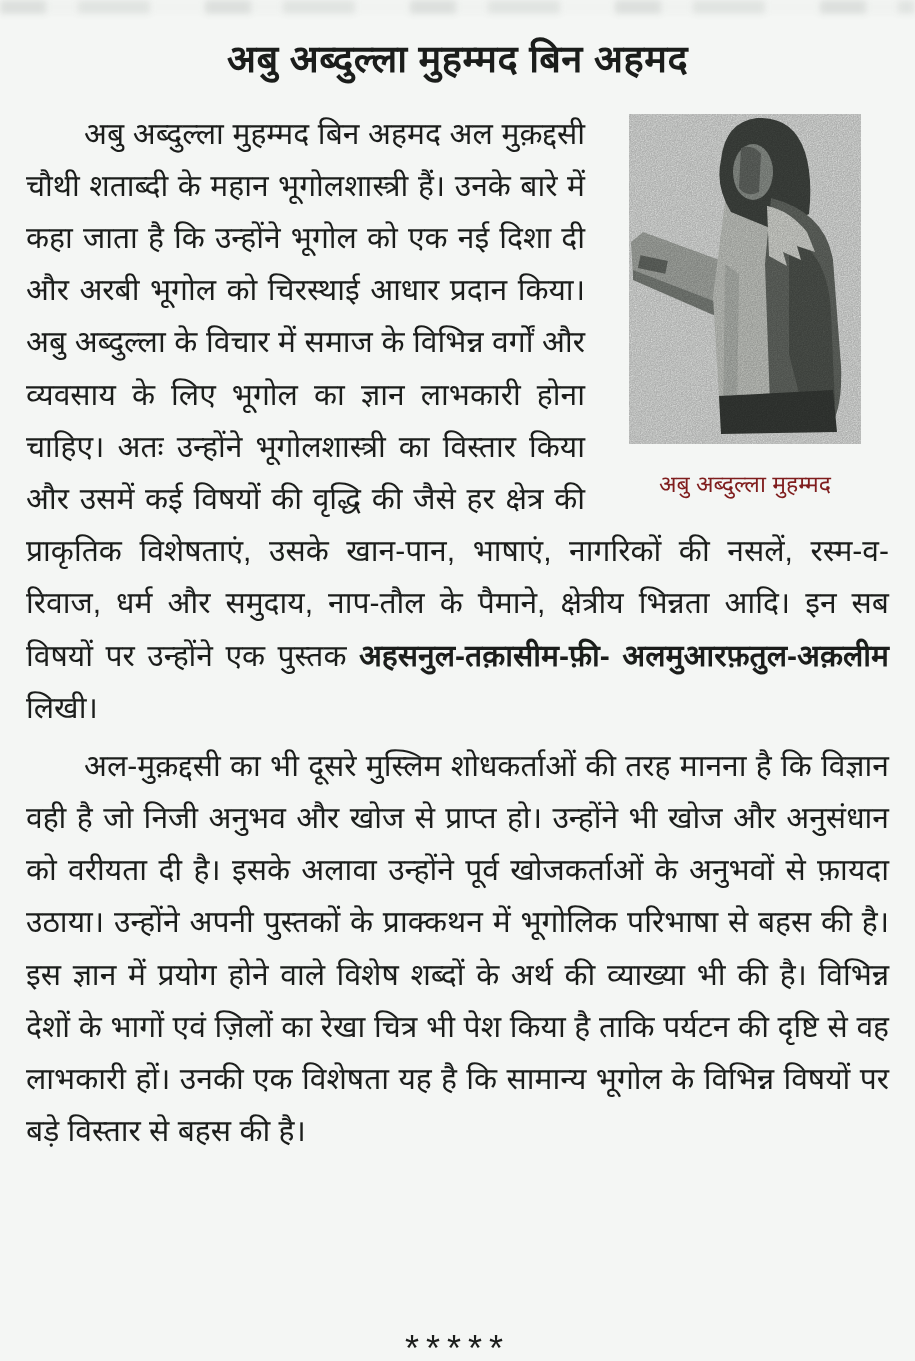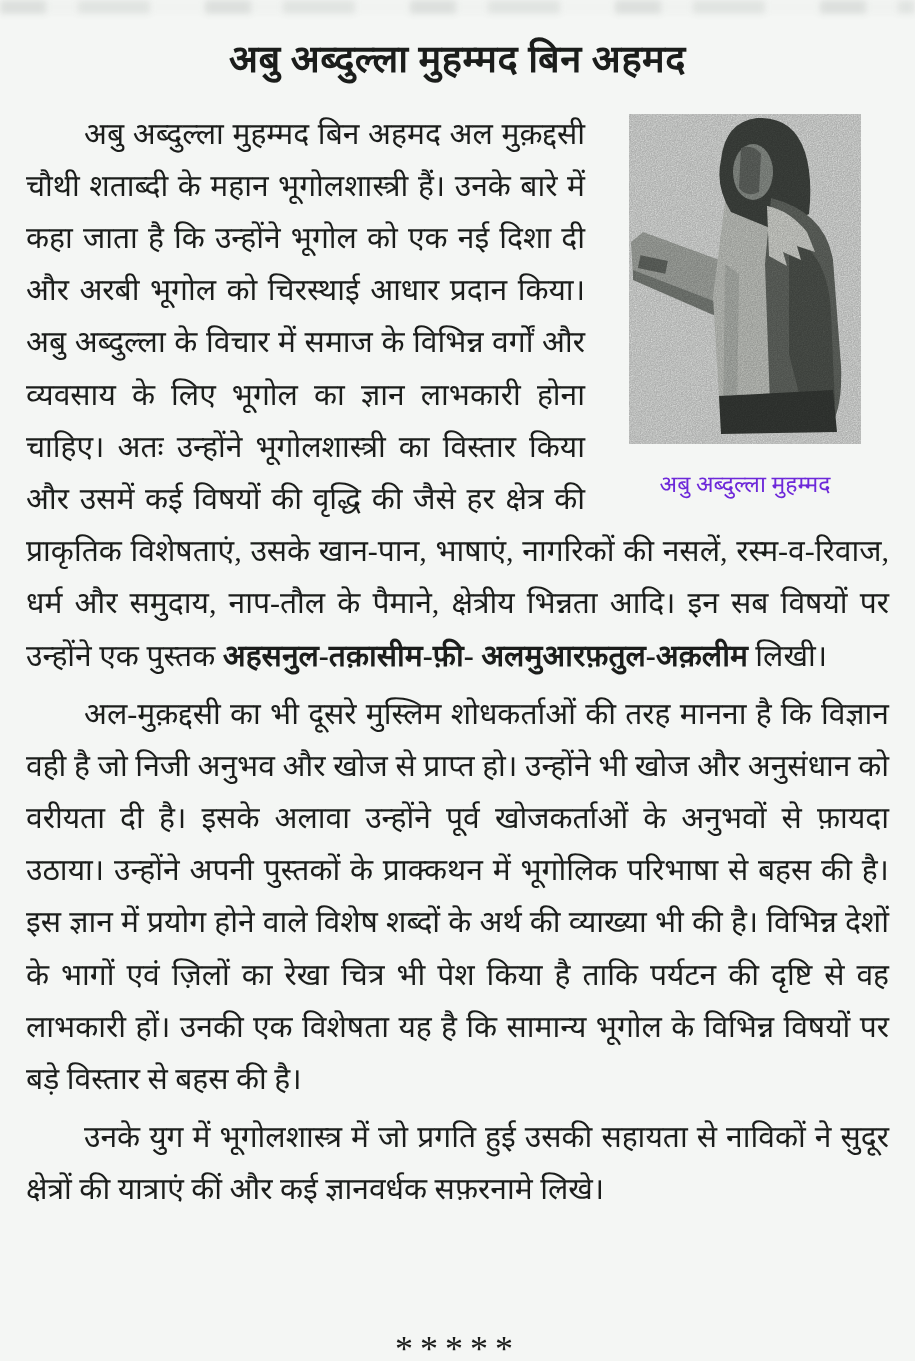--- a/index.html
+++ b/index.html
@@ -3,21 +3,21 @@
 <meta charset="utf-8">
 <style>
   html, body { margin: 0; padding: 0; background: #e8eae8; }
   .page {
     position: relative;
     width: 915px;
     height: 1361px;
     margin: 0 auto;
     background: #f4f6f4;
     overflow: hidden;
-    font-family: Liberation Serif, serif;
+    font-family: Liberation Sans, sans-serif;
     color: #1b1d1b;
     box-sizing: border-box;
   }
   
   .top-smudge {
     position: absolute; top: 0; left: 0; right: 0; height: 14px;
     background: repeating-linear-gradient(90deg,
       rgba(96,106,100,0.20) 0 46px,  rgba(96,106,100,0.03) 46px 78px,
       rgba(96,106,100,0.16) 78px 150px, rgba(96,106,100,0.02) 150px 205px);
     filter: blur(3px);
@@ -32,21 +32,21 @@
   .article { font-size: 30px; line-height: 1.74; text-align: justify; }
   .article p { margin: 0 0 6px 0; text-indent: 58px; }
   .book-title { font-weight: 700; }
   .figure {
     float: right; width: 288px; margin: 6px 0 4px 16px;
     text-align: center;
   }
   .photo { display: inline-block; width: 232px; height: 330px; }
   .caption {
     font-size: 23px; line-height: 1.45; margin-top: 8px;
-    text-align: center; text-indent: 0; color: #6d28d9;
+    text-align: center; text-indent: 0; color: #7f1d1d;
   }
   .footer-stars {
     position: absolute; left: 0; right: 0; top: 1328px;
     text-align: center; font-size: 36px; letter-spacing: 7px;
     color: #1b1d1b;
   }
 </style>
 </head>
 <body>
 
@@ -92,19 +92,18 @@
         </svg>
         <div class="caption">
           <div>अबु अब्दुल्ला मुहम्मद</div>
         </div>
       </div>
 
       <p><span>अबु अब्दुल्ला मुहम्मद बिन अहमद अल मुक़द्दसी चौथी शताब्दी के महान भूगोलशास्त्री हैं। उनके बारे में कहा जाता है कि उन्होंने भूगोल को एक नई दिशा दी और अरबी भूगोल को चिरस्थाई आधार प्रदान किया। अबु अब्दुल्ला के विचार में समाज के विभिन्न वर्गों और व्यवसाय के लिए भूगोल का ज्ञान लाभकारी होना चाहिए। अतः उन्होंने भूगोलशास्त्री का विस्तार किया और उसमें कई विषयों की वृद्धि की जैसे हर क्षेत्र की प्राकृतिक विशेषताएं, उसके खान-पान, भाषाएं, नागरिकों की नसलें, रस्म-व-रिवाज, धर्म और समुदाय, नाप-तौल के पैमाने, क्षेत्रीय भिन्नता आदि। इन सब विषयों पर उन्होंने एक पुस्तक </span><span class="book-title">अहसनुल-तक़ासीम-फ़ी- अलमुआरफ़तुल-अक़लीम</span><span> लिखी।</span></p>
 
       <p>अल-मुक़द्दसी का भी दूसरे मुस्लिम शोधकर्ताओं की तरह मानना है कि विज्ञान वही है जो निजी अनुभव और खोज से प्राप्त हो। उन्होंने भी खोज और अनुसंधान को वरीयता दी है। इसके अलावा उन्होंने पूर्व खोजकर्ताओं के अनुभवों से फ़ायदा उठाया। उन्होंने अपनी पुस्तकों के प्राक्कथन में भूगोलिक परिभाषा से बहस की है। इस ज्ञान में प्रयोग होने वाले विशेष शब्दों के अर्थ की व्याख्या भी की है। विभिन्न देशों के भागों एवं ज़िलों का रेखा चित्र भी पेश किया है ताकि पर्यटन की दृष्टि से वह लाभकारी हों। उनकी एक विशेषता यह है कि सामान्य भूगोल के विभिन्न विषयों पर बड़े विस्तार से बहस की है।</p>
 
-      <p>उनके युग में भूगोलशास्त्र में जो प्रगति हुई उसकी सहायता से नाविकों ने सुदूर क्षेत्रों की यात्राएं कीं और कई ज्ञानवर्धक सफ़रनामे लिखे।</p>
 
     </div>
   </div>
 
   <div class="footer-stars">*****</div>
 </div>
 
 </body></html>

